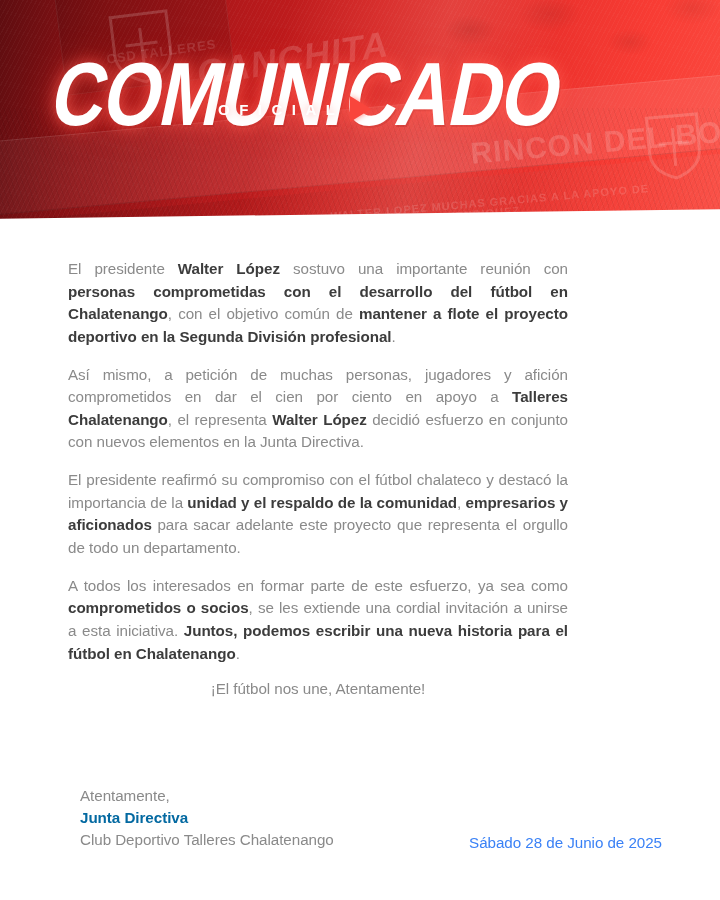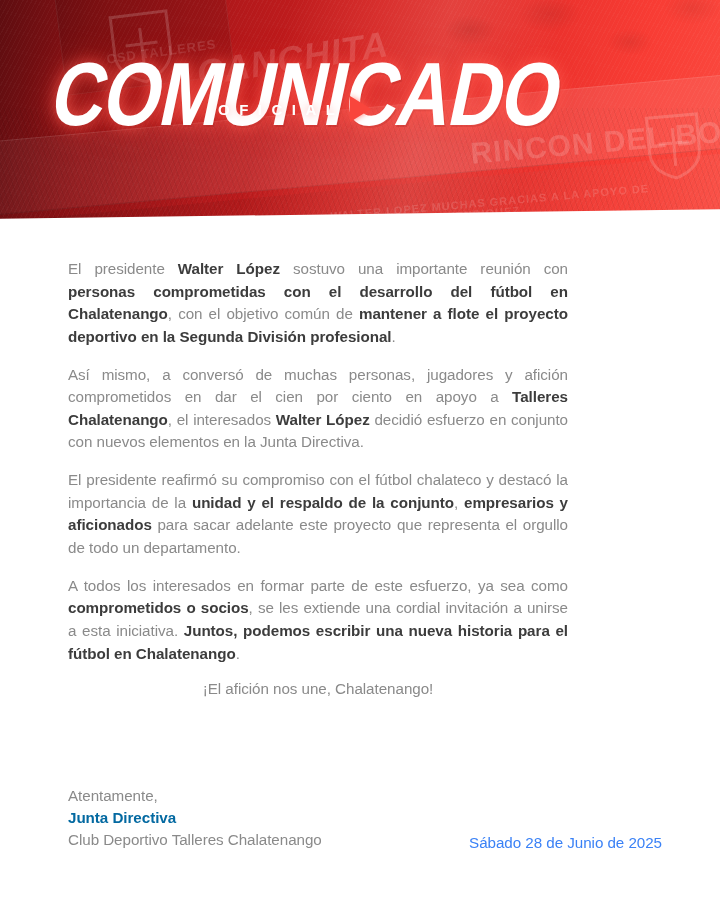--- a/index.html
+++ b/index.html
@@ -228,21 +228,21 @@
     color:#8a8a8a;
     text-align:center;
     margin-top:6px;
     margin-bottom:0;
     letter-spacing:-0.05px;
   }
 
   
   .sign-row {
     position:absolute;
-    left:68px; right:56px;
+    left:80px; right:56px;
     top:550px;
     display:flex;
     align-items:flex-end;
     justify-content:space-between;
   }
   .sign-left {
     font-size:15.2px;
     line-height:1.46;
     color:#8a8a8a;
     letter-spacing:-0.05px;
@@ -304,24 +304,24 @@
     <div class="title-main">COMUNICADO</div>
   </div>
 
   <div class="title-sub">
     <span class="sub-text">OFICIAL</span>
     <span class="play-tri"></span>
   </div>
 
   <div class="body-area">
     <p class="para"><span>El presidente </span><b>Walter López</b><span> sostuvo una importante reunión con </span><b>personas comprometidas con el desarrollo del fútbol en Chalatenango</b><span>, con el objetivo común de </span><b>mantener a flote el proyecto deportivo en la Segunda División profesional</b><span>.</span></p>
-    <p class="para"><span>Así mismo, a conversó de muchas personas, jugadores y afición comprometidos en dar el cien por ciento en apoyo a </span><b>Talleres Chalatenango</b><span>, el interesados </span><b>Walter López</b><span> decidió esfuerzo  en conjunto con nuevos elementos en la Junta Directiva.</span></p>
-    <p class="para"><span>El presidente reafirmó su compromiso con el fútbol chalateco y destacó la importancia de la </span><b>unidad y el respaldo de la conjunto</b><span>, </span><b>empresarios y aficionados</b><span> para sacar adelante este proyecto que representa el orgullo de todo un departamento.</span></p>
+    <p class="para"><span>Así mismo, a petición de muchas personas, jugadores y afición comprometidos en dar el cien por ciento en apoyo a </span><b>Talleres Chalatenango</b><span>, el representa </span><b>Walter López</b><span> decidió esfuerzo  en conjunto con nuevos elementos en la Junta Directiva.</span></p>
+    <p class="para"><span>El presidente reafirmó su compromiso con el fútbol chalateco y destacó la importancia de la </span><b>unidad y el respaldo de la comunidad</b><span>, </span><b>empresarios y aficionados</b><span> para sacar adelante este proyecto que representa el orgullo de todo un departamento.</span></p>
     <p class="para"><span>A todos los interesados en formar parte de este esfuerzo, ya sea como </span><b>comprometidos o socios</b><span>, se les extiende una cordial invitación a unirse a esta iniciativa. </span><b>Juntos, podemos escribir una nueva historia para el fútbol en Chalatenango</b><span>.</span></p>
-    <p class="slogan">¡El afición nos une, Chalatenango!</p>
+    <p class="slogan">¡El fútbol nos une, Atentamente!</p>
   </div>
 
   <div class="sign-row" style="top: 785px;">
     <div class="sign-left">
       <span class="sign-line">Atentamente,</span>
       <span class="sign-bold">Junta Directiva</span>
       <span class="sign-line">Club Deportivo Talleres Chalatenango</span>
     </div>
     <div class="sign-date">Sábado 28 de Junio de 2025</div>
   </div>

